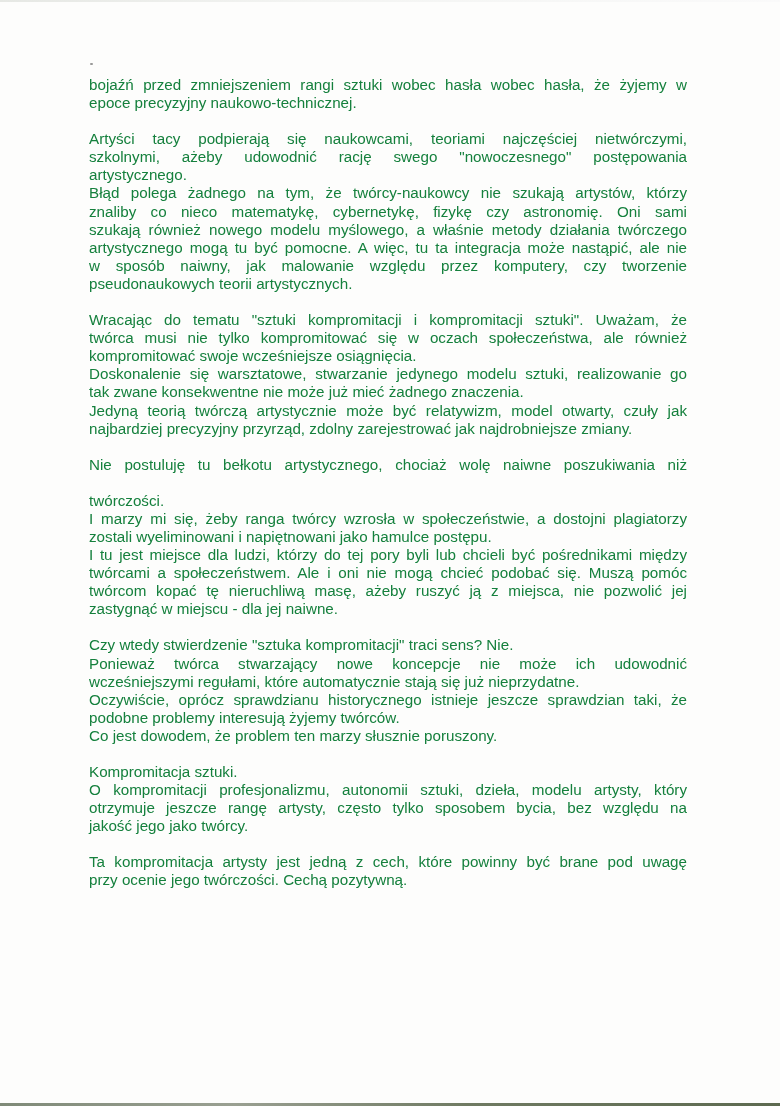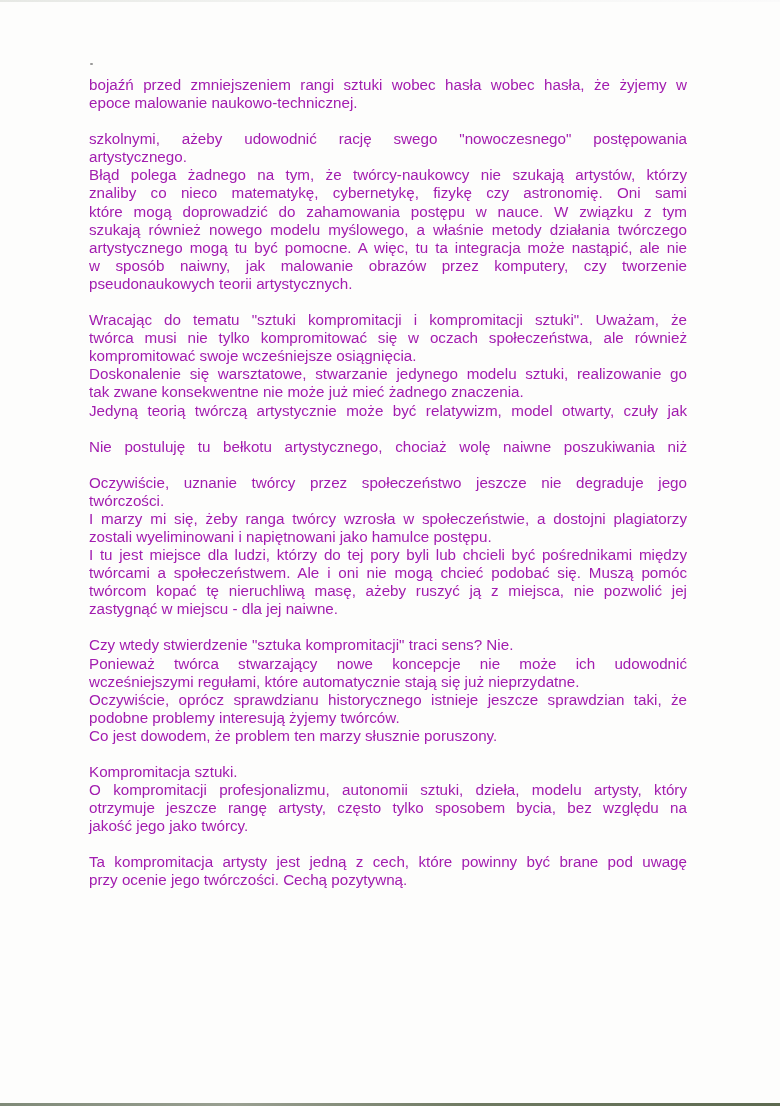--- a/index.html
+++ b/index.html
@@ -27,21 +27,21 @@
       background: linear-gradient(90deg, #7f8a78 0%, #9aa092 30%, #6f7a62 60%, #5d6a50 100%);
     }
     .page {
       position: absolute;
       left: 89px;
       top: 76px;
       width: 598px;
       font-family: "Liberation Sans", sans-serif;
       font-size: 15.2px;
       line-height: 18.1px;
-      color: #a21caf;
+      color: #15803d;
     }
     .para {
       margin: 0 0 18px 0;
     }
     .line-block {
       display: block;
       text-align: justify;
       text-align-last: left;
     }
     .line-block.full {
@@ -56,46 +56,46 @@
   </style>
 </head>
 <body>
 
 <div class="top-edge"></div>
 <div class="speck" style="left:90px; top:63px;"></div>
 
 <div class="page" id="page">
   <div class="para">
     <span class="line-block full">bojaźń przed zmniejszeniem  rangi sztuki wobec hasła wobec hasła, że żyjemy w</span>
-    <span class="line-block">epoce malowanie naukowo-technicznej.</span>
+    <span class="line-block">epoce precyzyjny naukowo-technicznej.</span>
   </div>
   <div class="para">
+    <span class="line-block full">Artyści tacy podpierają się naukowcami, teoriami najczęściej nietwórczymi,</span>
     <span class="line-block full">szkolnymi, ażeby udowodnić rację swego "nowoczesnego" postępowania</span>
     <span class="line-block">artystycznego.</span>
     <span class="line-block full">Błąd polega żadnego na tym, że twórcy-naukowcy nie szukają artystów, którzy</span>
     <span class="line-block full">znaliby co nieco matematykę, cybernetykę, fizykę czy astronomię. Oni sami</span>
-    <span class="line-block full">które mogą doprowadzić do zahamowania postępu w nauce. W związku z tym</span>
     <span class="line-block full">szukają również nowego modelu myślowego, a właśnie metody działania twórczego</span>
     <span class="line-block full">artystycznego mogą tu być pomocne. A więc, tu ta integracja może nastąpić, ale nie</span>
-    <span class="line-block full">w sposób naiwny, jak malowanie obrazów przez komputery, czy tworzenie</span>
+    <span class="line-block full">w sposób naiwny, jak malowanie względu przez komputery, czy tworzenie</span>
     <span class="line-block">pseudonaukowych teorii artystycznych.</span>
   </div>
   <div class="para">
     <span class="line-block full">Wracając do tematu "sztuki kompromitacji i kompromitacji sztuki". Uważam, że</span>
     <span class="line-block full">twórca musi nie tylko kompromitować się w oczach społeczeństwa, ale również</span>
     <span class="line-block">kompromitować swoje wcześniejsze osiągnięcia.</span>
     <span class="line-block full">Doskonalenie się warsztatowe, stwarzanie jedynego modelu sztuki, realizowanie go</span>
     <span class="line-block">tak zwane konsekwentne nie może już mieć żadnego znaczenia.</span>
     <span class="line-block full">Jedyną teorią twórczą artystycznie może być relatywizm, model otwarty, czuły jak</span>
+    <span class="line-block">najbardziej precyzyjny przyrząd, zdolny zarejestrować jak najdrobniejsze zmiany.</span>
   </div>
   <div class="para">
     <span class="line-block full">Nie postuluję tu bełkotu artystycznego, chociaż wolę naiwne poszukiwania niż</span>
   </div>
   <div class="para">
-    <span class="line-block full">Oczywiście, uznanie twórcy przez społeczeństwo jeszcze nie degraduje jego</span>
     <span class="line-block">twórczości.</span>
     <span class="line-block full">I marzy mi się, żeby ranga twórcy wzrosła w społeczeństwie, a dostojni plagiatorzy</span>
     <span class="line-block">zostali wyeliminowani i napiętnowani jako hamulce postępu.</span>
     <span class="line-block full">I tu jest miejsce dla ludzi, którzy do tej pory byli lub chcieli być pośrednikami między</span>
     <span class="line-block full">twórcami a społeczeństwem. Ale i oni nie mogą chcieć podobać się. Muszą pomóc</span>
     <span class="line-block full">twórcom kopać tę nieruchliwą masę, ażeby ruszyć ją z miejsca, nie pozwolić jej</span>
     <span class="line-block">zastygnąć w miejscu - dla jej naiwne.</span>
   </div>
   <div class="para">
     <span class="line-block">Czy wtedy stwierdzenie "sztuka kompromitacji" traci sens? Nie.</span>

